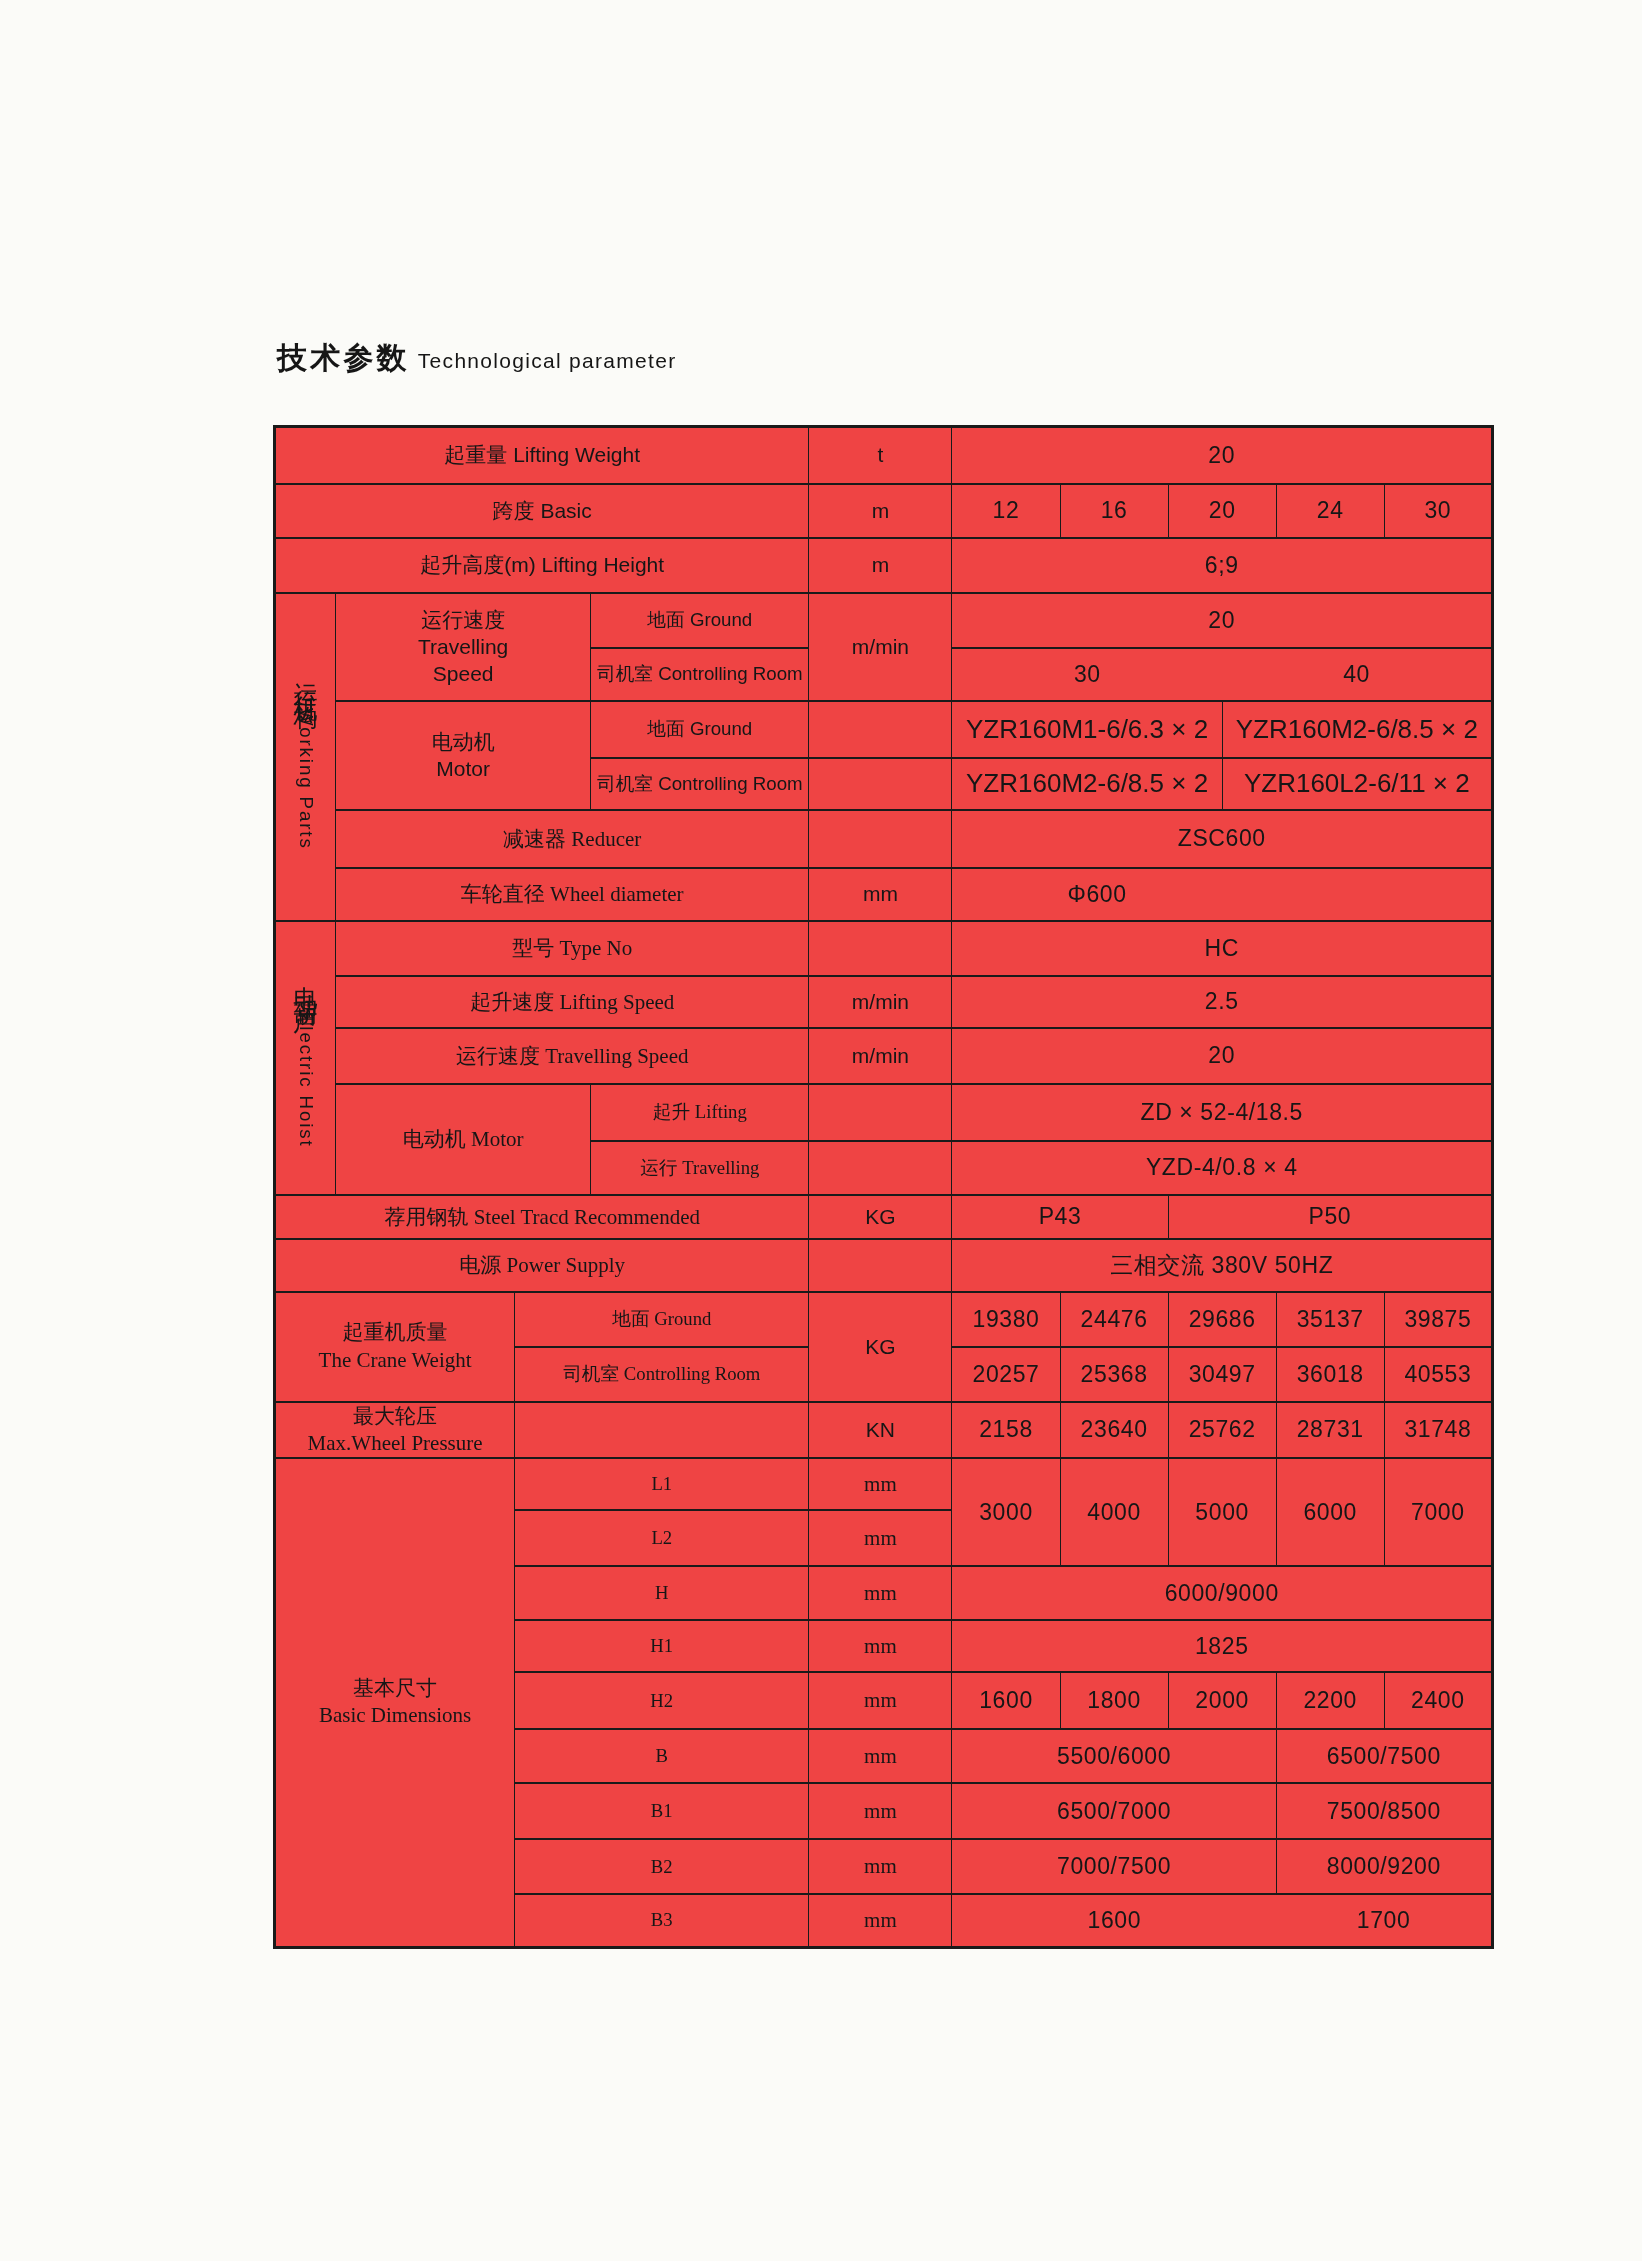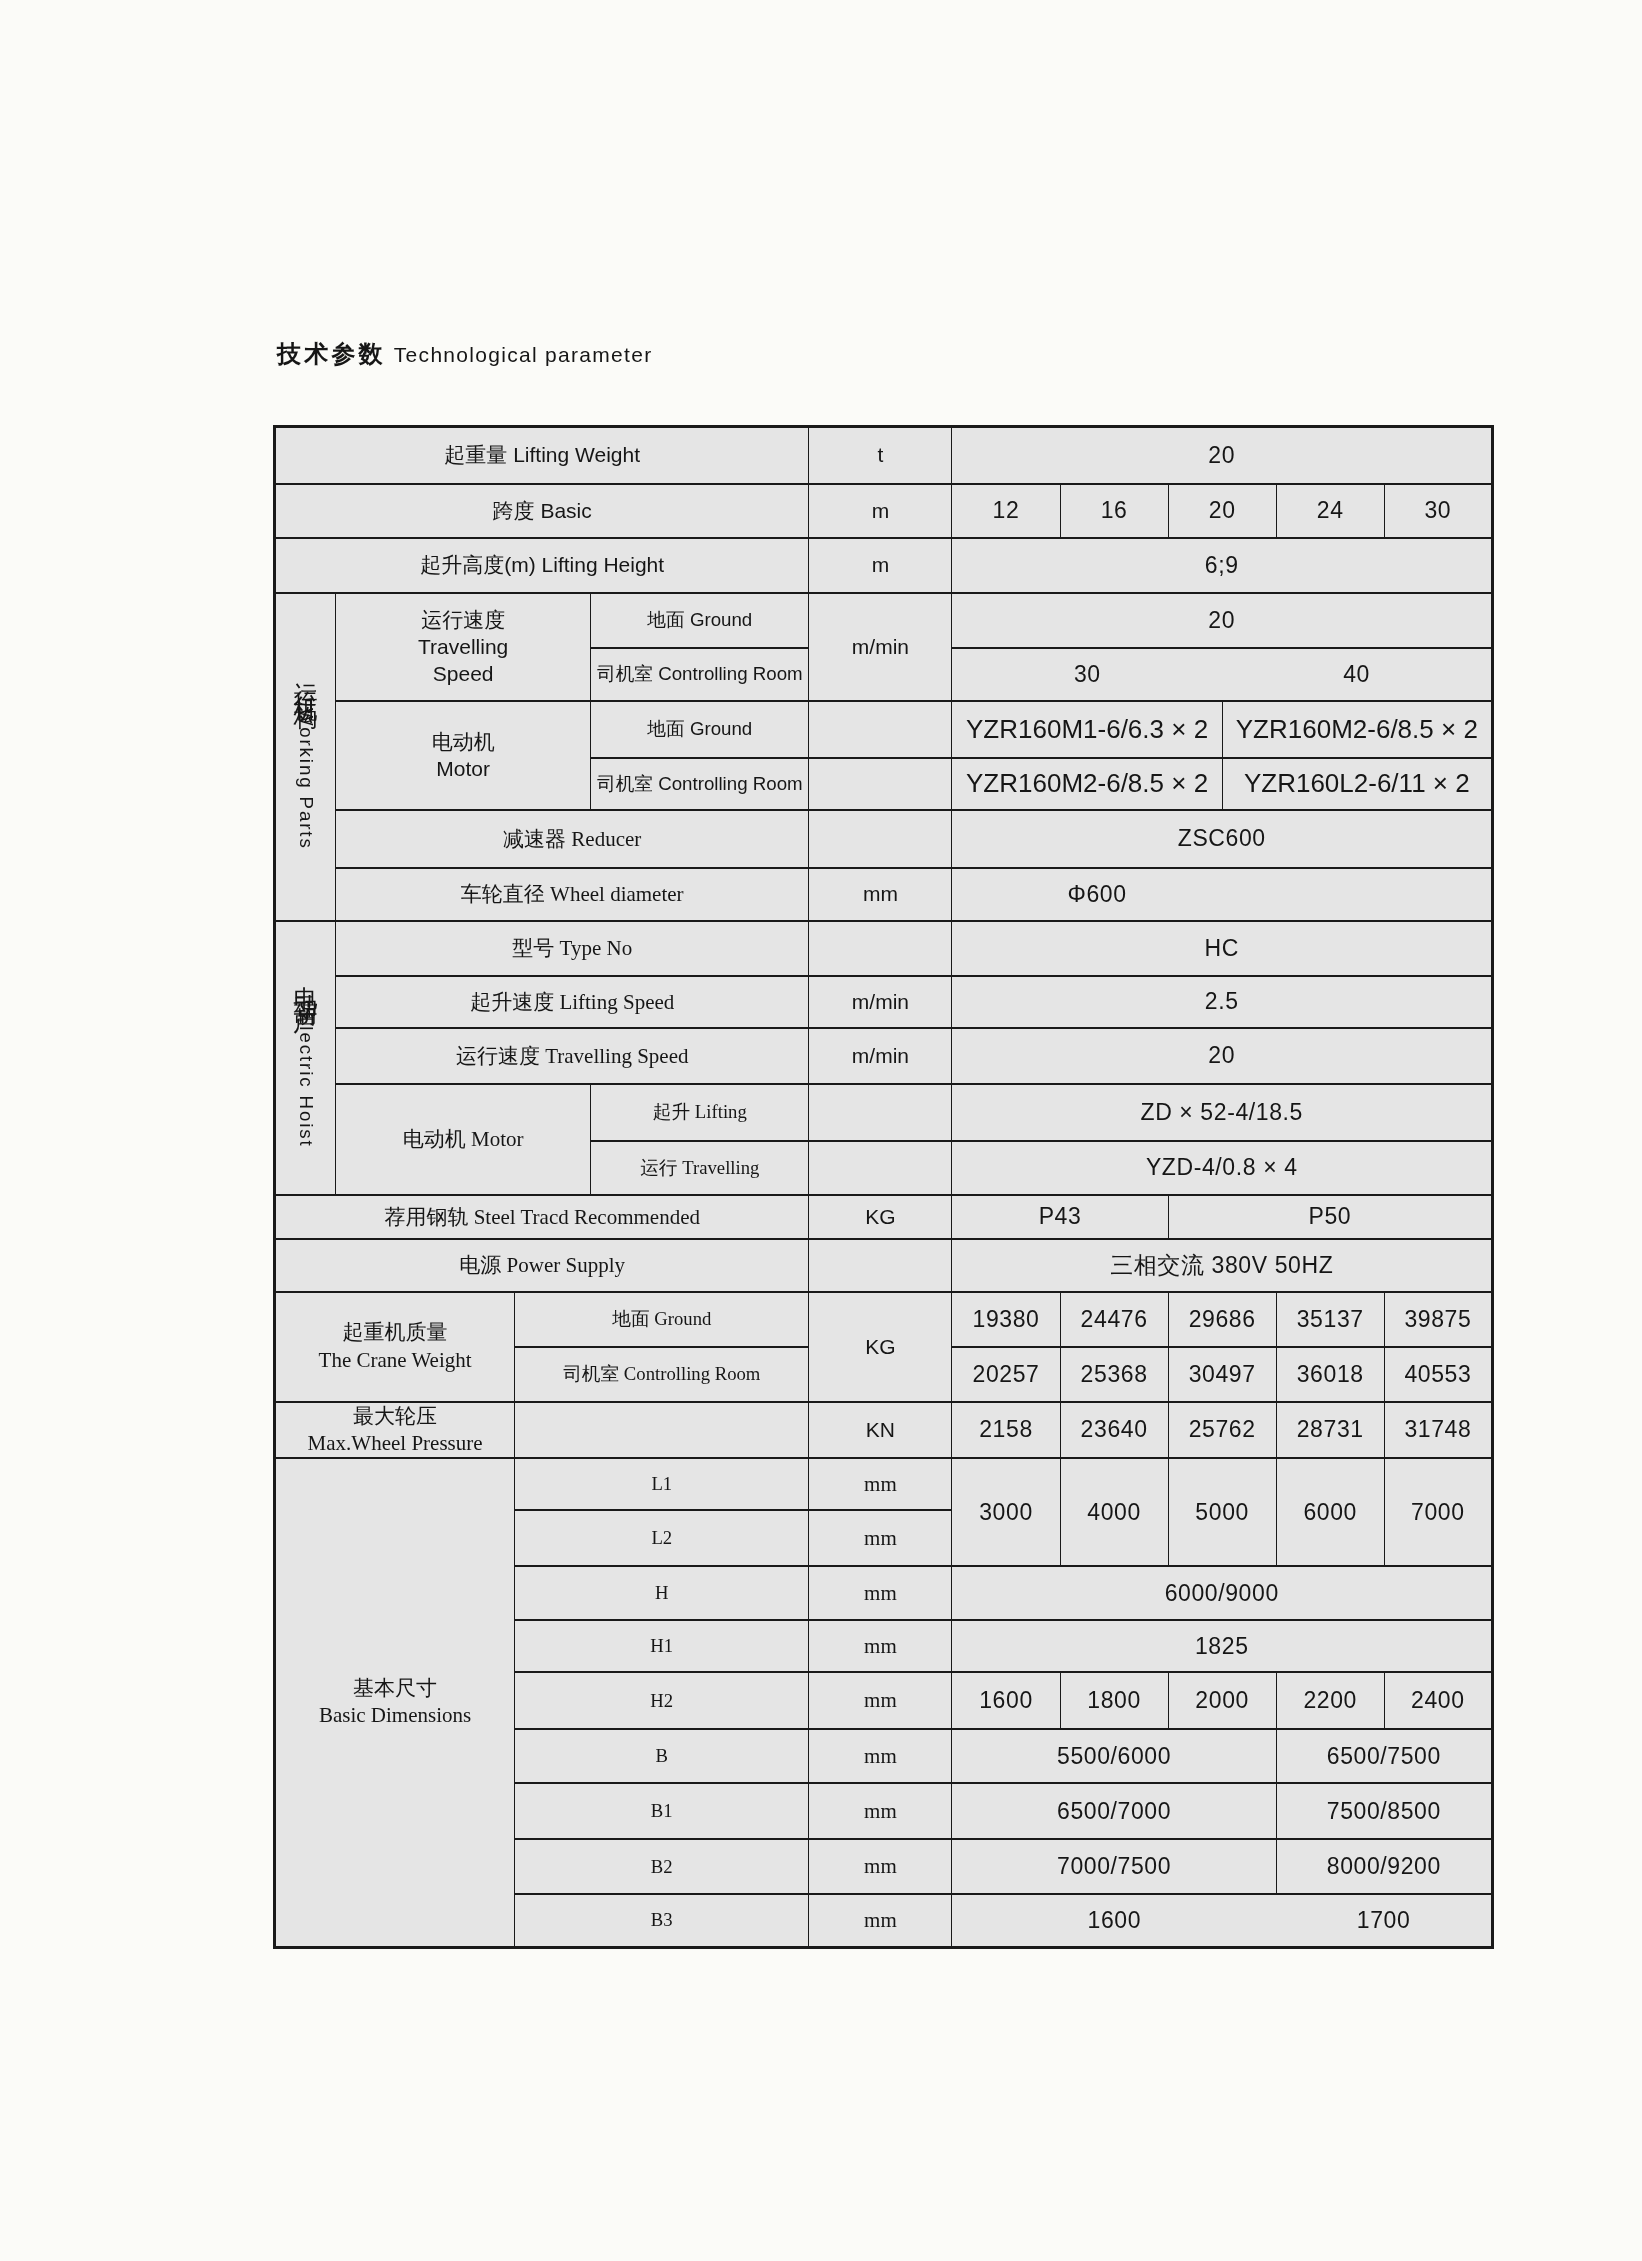--- a/index.html
+++ b/index.html
@@ -8,30 +8,30 @@
     background:#fbfbf8;
     position:relative;
     font-family:"Liberation Sans", sans-serif;
     color:#161616;
     -webkit-font-smoothing:antialiased;
   }
   .page-title{
     position:absolute;left:277px;top:338px;
     white-space:nowrap;
   }
-  .title-zh{font-size:24px;font-weight:bold;letter-spacing:3.2px;}
+  .title-zh{font-size:30px;font-weight:bold;letter-spacing:3.2px;}
   .title-en{font-size:21px;margin-left:8px;letter-spacing:1.3px;}
 
   table.param{
     position:absolute;left:273px;top:425px;
     width:1221px;
     border-collapse:collapse;
     table-layout:fixed;
     border:3.9px solid #1a1a1a;
-    background:#e5e5e5;
+    background:#ef4444;
     padding-left:16px;
   }
   td{
     border-top:2.6px solid #1a1a1a;
     border-bottom:2.6px solid #1a1a1a;
     border-left:1.9px solid #1a1a1a;
     border-right:1.9px solid #1a1a1a;
     padding:0;
     text-align:center;
     vertical-align:middle;

